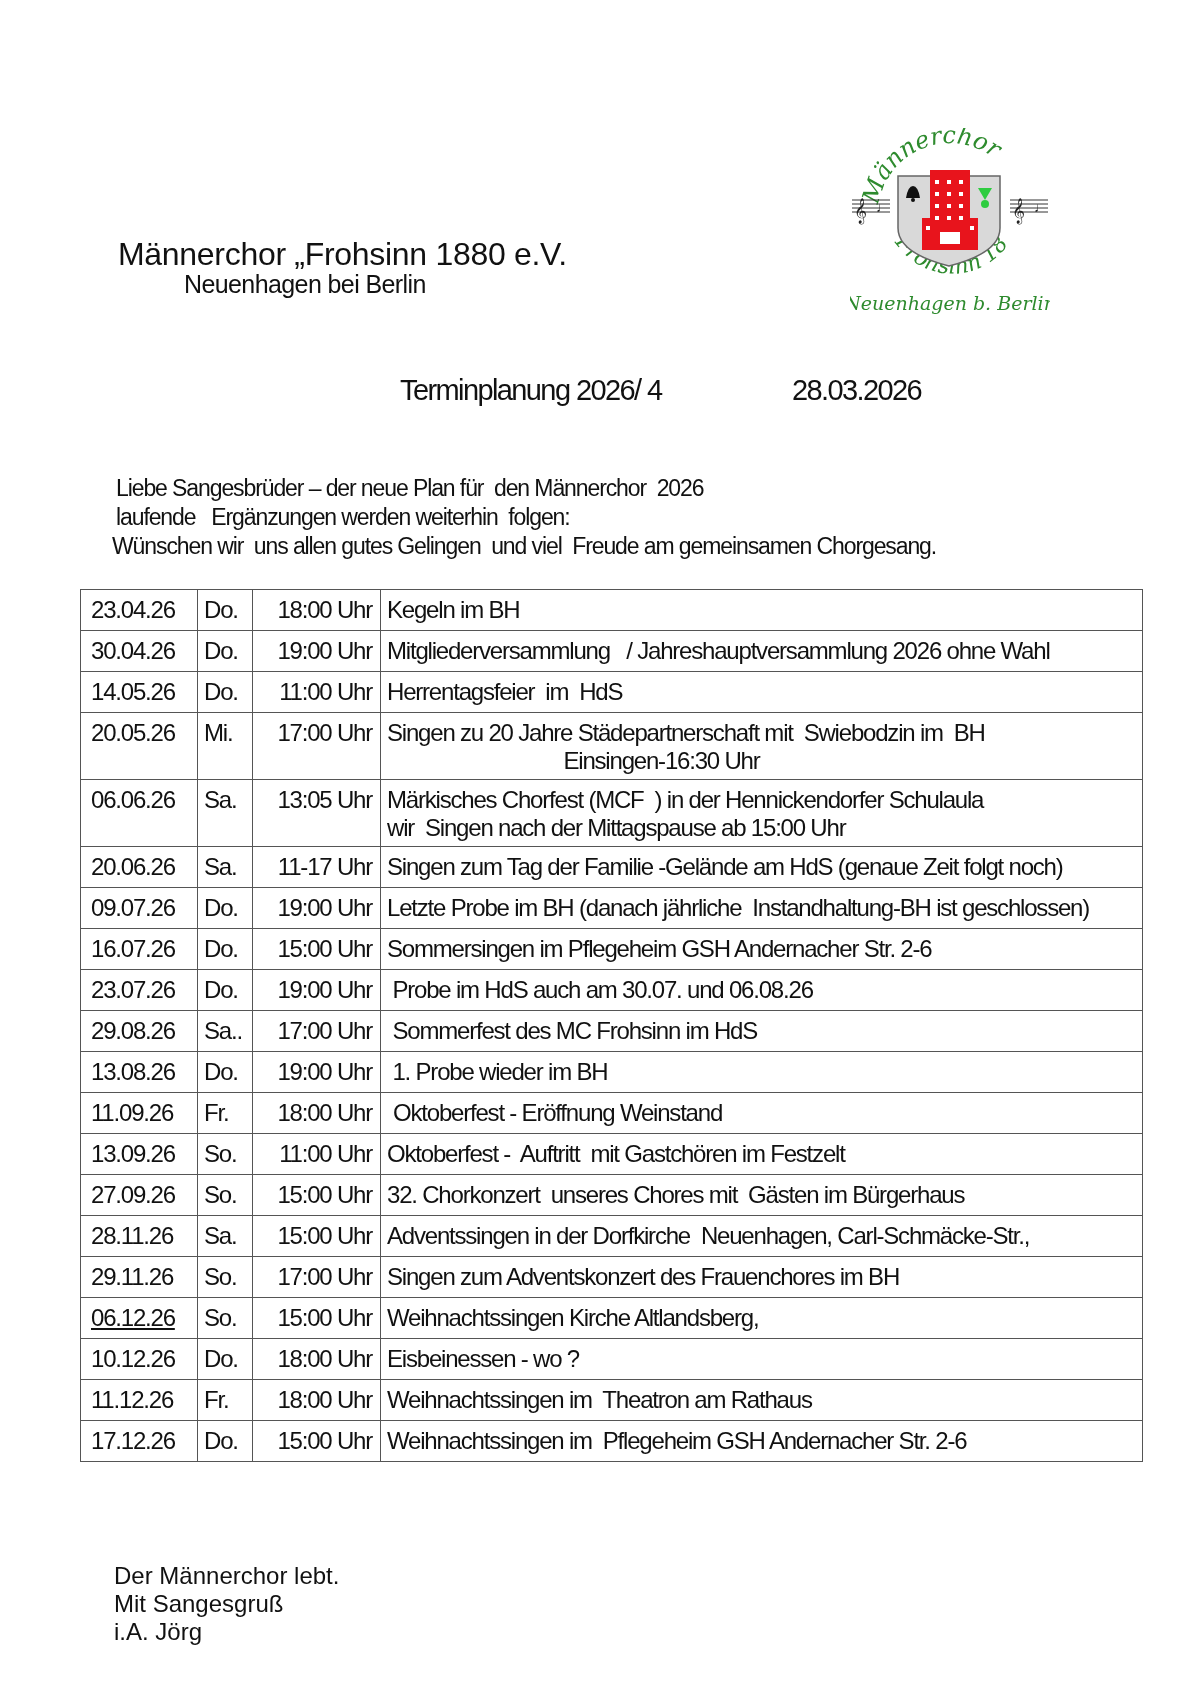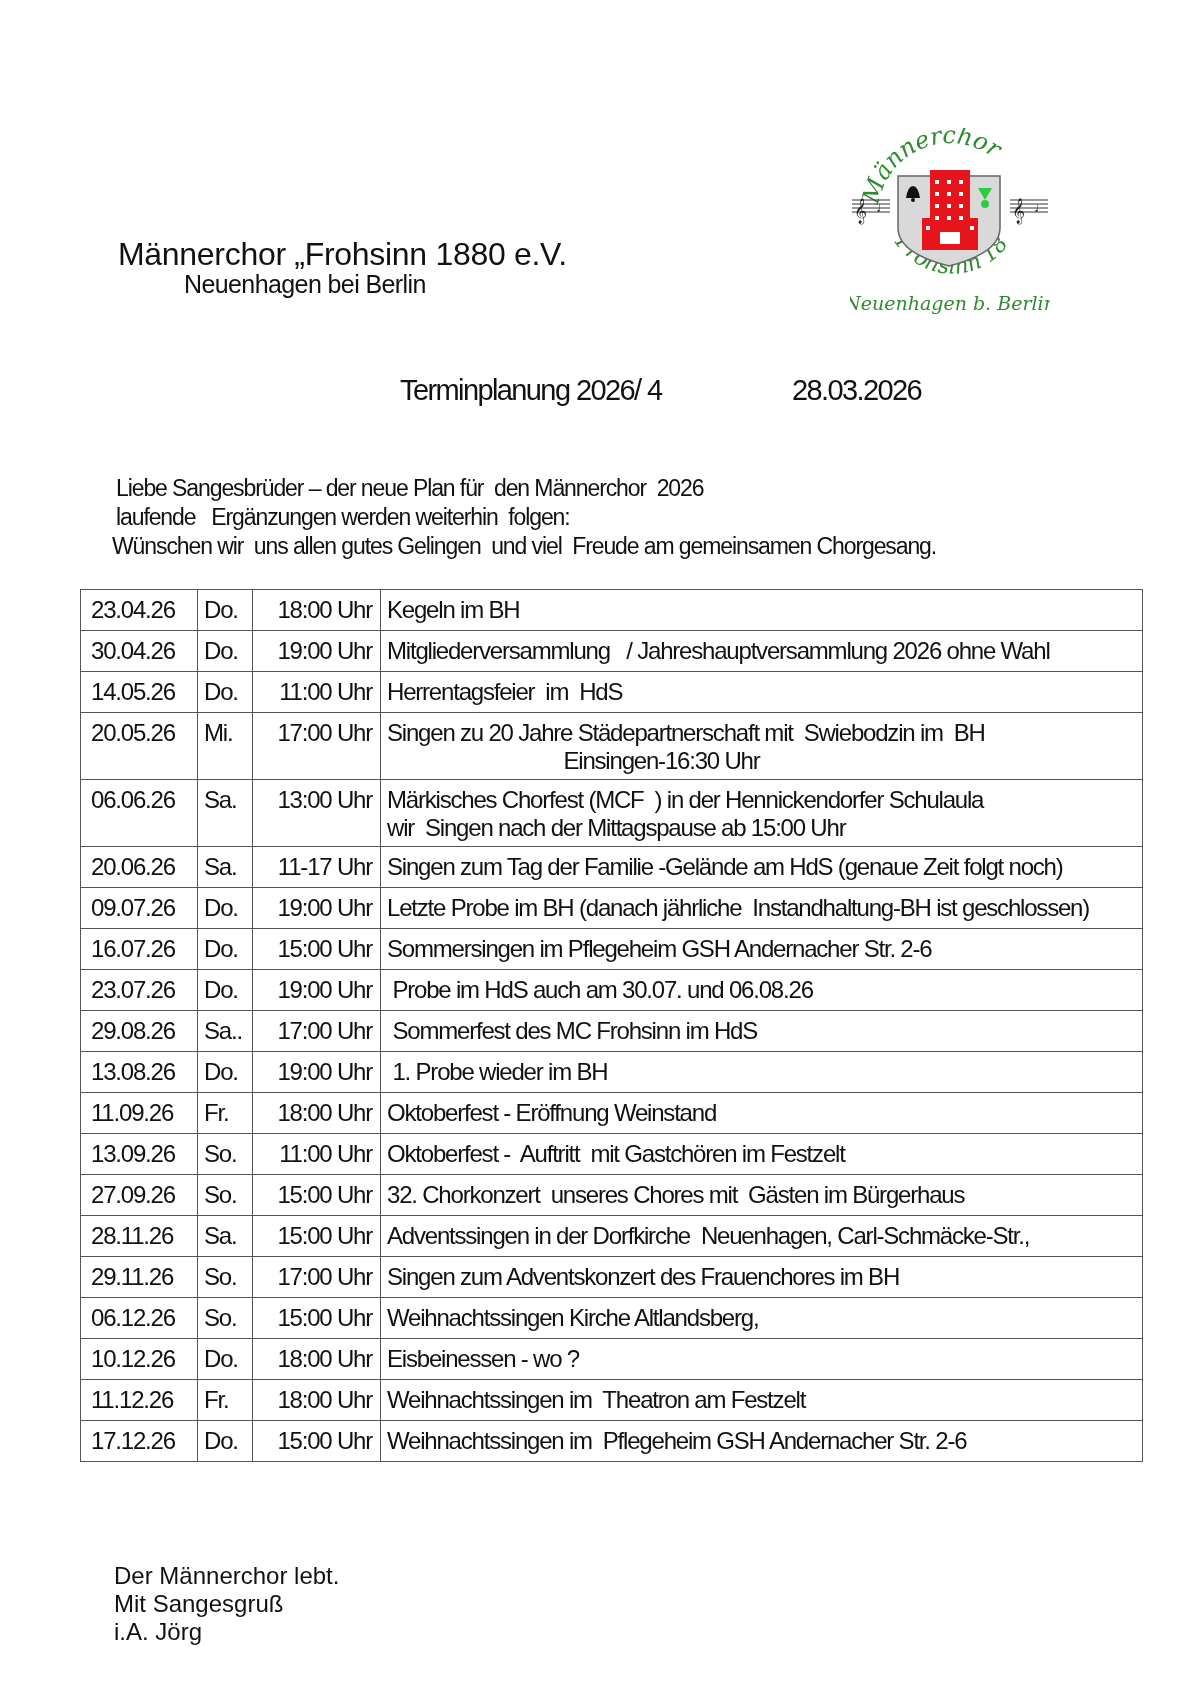--- a/index.html
+++ b/index.html
@@ -127,21 +127,21 @@
       </tr>
       <tr class="double">
         <td class="c-date"><span style="white-space: pre;">20.05.26</span></td>
         <td class="c-day"><span style="white-space: pre;">Mi.</span></td>
         <td class="c-time"><span style="white-space: pre;">17:00 Uhr</span></td>
         <td class="c-desc"><span style="white-space: pre;">Singen zu 20 Jahre Städepartnerschaft mit  Swiebodzin im  BH</span><span class="line2 center" style="white-space: pre;">Einsingen-16:30 Uhr</span></td>
       </tr>
       <tr class="double">
         <td class="c-date"><span style="white-space: pre;">06.06.26</span></td>
         <td class="c-day"><span style="white-space: pre;">Sa.</span></td>
-        <td class="c-time"><span style="white-space: pre;">13:00 Uhr</span></td>
+        <td class="c-time"><span style="white-space: pre;">13:05 Uhr</span></td>
         <td class="c-desc"><span style="white-space: pre;">Märkisches Chorfest (MCF  ) in der Hennickendorfer Schulaula</span><span class="line2" style="white-space: pre;">wir  Singen nach der Mittagspause ab 15:00 Uhr</span></td>
       </tr>
       <tr>
         <td class="c-date"><span style="white-space: pre;">20.06.26</span></td>
         <td class="c-day"><span style="white-space: pre;">Sa.</span></td>
         <td class="c-time"><span style="white-space: pre;">11-17 Uhr</span></td>
         <td class="c-desc"><span style="white-space: pre;">Singen zum Tag der Familie -Gelände am HdS (genaue Zeit folgt noch)</span></td>
       </tr>
       <tr>
         <td class="c-date"><span style="white-space: pre;">09.07.26</span></td>
@@ -170,21 +170,21 @@
       <tr>
         <td class="c-date"><span style="white-space: pre;">13.08.26</span></td>
         <td class="c-day"><span style="white-space: pre;">Do.</span></td>
         <td class="c-time"><span style="white-space: pre;">19:00 Uhr</span></td>
         <td class="c-desc"><span style="white-space: pre;"> 1. Probe wieder im BH</span></td>
       </tr>
       <tr>
         <td class="c-date"><span style="white-space: pre;">11.09.26</span></td>
         <td class="c-day"><span style="white-space: pre;">Fr.</span></td>
         <td class="c-time"><span style="white-space: pre;">18:00 Uhr</span></td>
-        <td class="c-desc"><span style="white-space: pre;">Oktoberfest - Eröffnung Weinstand</span></td>
+        <td class="c-desc"><span style="white-space: pre; margin-left: 6px;">Oktoberfest - Eröffnung Weinstand</span></td>
       </tr>
       <tr>
         <td class="c-date"><span style="white-space: pre;">13.09.26</span></td>
         <td class="c-day"><span style="white-space: pre;">So.</span></td>
         <td class="c-time"><span style="white-space: pre;">11:00 Uhr</span></td>
         <td class="c-desc"><span style="white-space: pre;">Oktoberfest -  Auftritt  mit Gastchören im Festzelt</span></td>
       </tr>
       <tr>
         <td class="c-date"><span style="white-space: pre;">27.09.26</span></td>
         <td class="c-day"><span style="white-space: pre;">So.</span></td>
@@ -197,36 +197,36 @@
         <td class="c-time"><span style="white-space: pre;">15:00 Uhr</span></td>
         <td class="c-desc"><span style="white-space: pre;">Adventssingen in der Dorfkirche  Neuenhagen, Carl-Schmäcke-Str.,</span></td>
       </tr>
       <tr>
         <td class="c-date"><span style="white-space: pre;">29.11.26</span></td>
         <td class="c-day"><span style="white-space: pre;">So.</span></td>
         <td class="c-time"><span style="white-space: pre;">17:00 Uhr</span></td>
         <td class="c-desc"><span style="white-space: pre;">Singen zum Adventskonzert des Frauenchores im BH</span></td>
       </tr>
       <tr>
-        <td class="c-date"><span style="white-space: pre;">06.12.26</span></td>
+        <td class="c-date"><span style="white-space: pre; text-decoration: underline;">06.12.26</span></td>
         <td class="c-day"><span style="white-space: pre;">So.</span></td>
         <td class="c-time"><span style="white-space: pre;">15:00 Uhr</span></td>
         <td class="c-desc"><span style="white-space: pre;">Weihnachtssingen Kirche Altlandsberg,</span></td>
       </tr>
       <tr>
         <td class="c-date"><span style="white-space: pre;">10.12.26</span></td>
         <td class="c-day"><span style="white-space: pre;">Do.</span></td>
         <td class="c-time"><span style="white-space: pre;">18:00 Uhr</span></td>
         <td class="c-desc"><span style="white-space: pre;">Eisbeinessen - wo ?</span></td>
       </tr>
       <tr>
         <td class="c-date"><span style="white-space: pre;">11.12.26</span></td>
         <td class="c-day"><span style="white-space: pre;">Fr.</span></td>
         <td class="c-time"><span style="white-space: pre;">18:00 Uhr</span></td>
-        <td class="c-desc"><span style="white-space: pre;">Weihnachtssingen im  Theatron am Festzelt</span></td>
+        <td class="c-desc"><span style="white-space: pre;">Weihnachtssingen im  Theatron am Rathaus</span></td>
       </tr>
       <tr>
         <td class="c-date"><span style="white-space: pre;">17.12.26</span></td>
         <td class="c-day"><span style="white-space: pre;">Do.</span></td>
         <td class="c-time"><span style="white-space: pre;">15:00 Uhr</span></td>
         <td class="c-desc"><span style="white-space: pre;">Weihnachtssingen im  Pflegeheim GSH Andernacher Str. 2-6</span></td>
       </tr>
     </tbody>
 </table>
 

